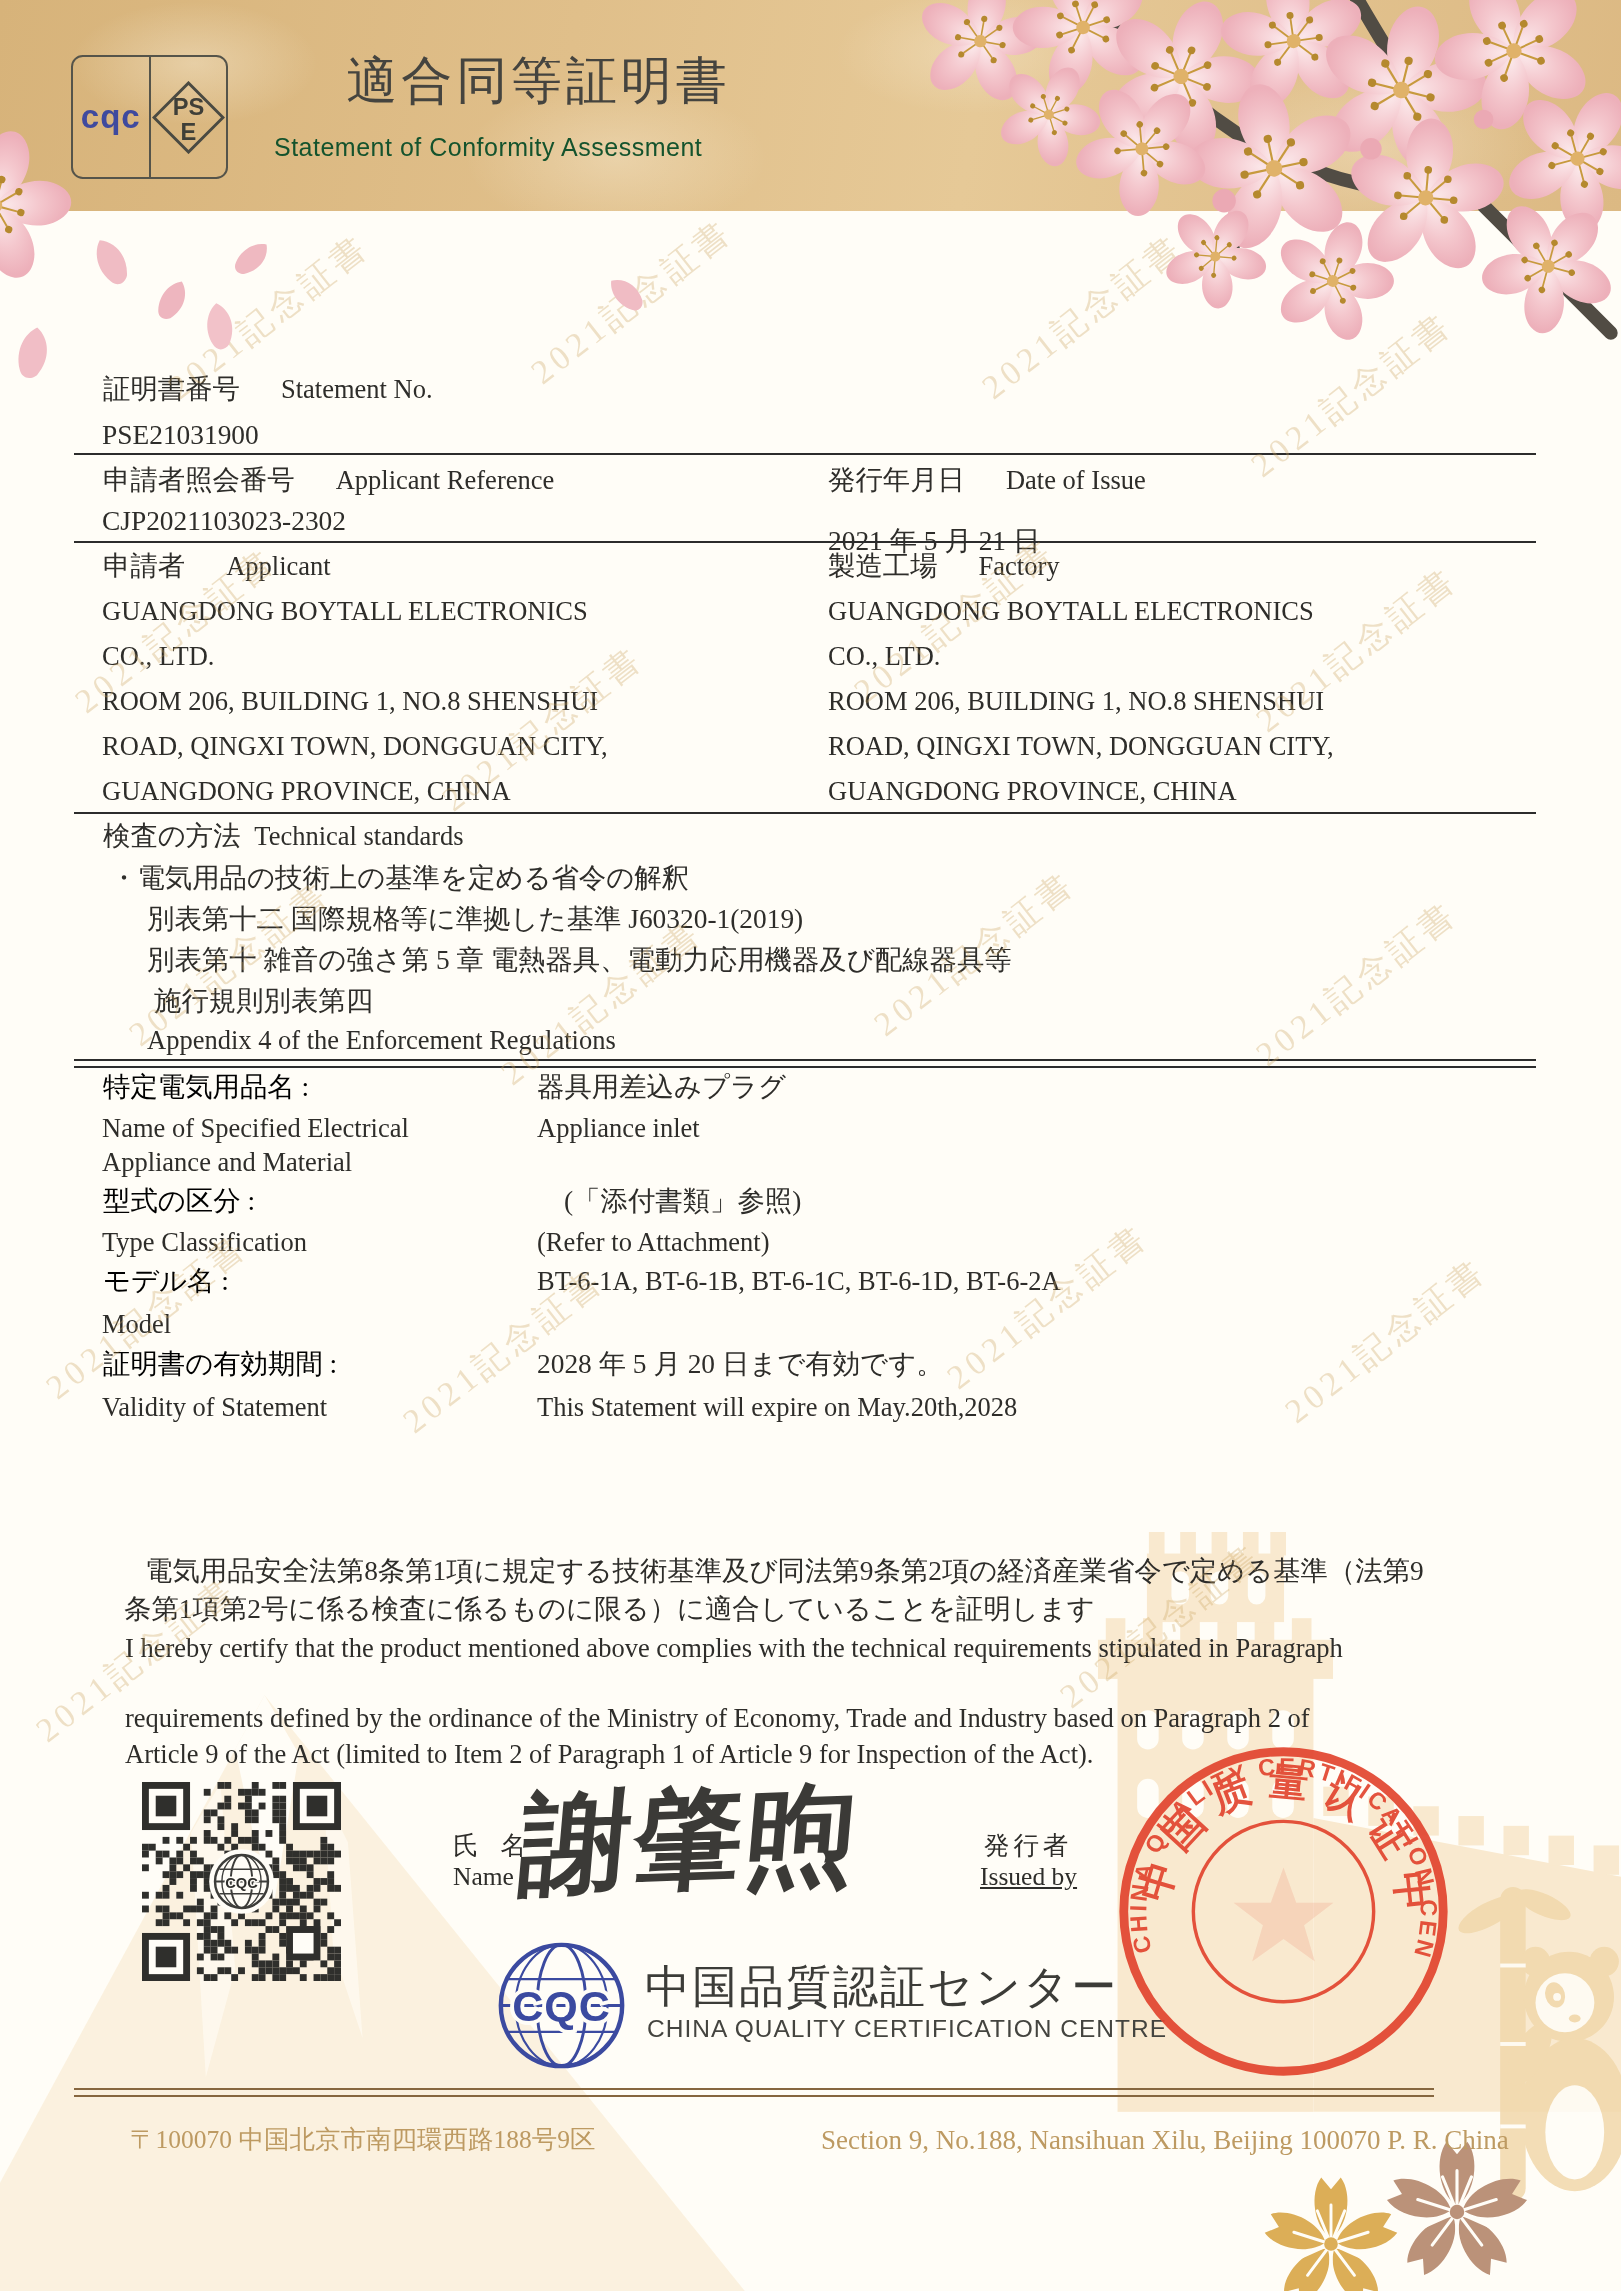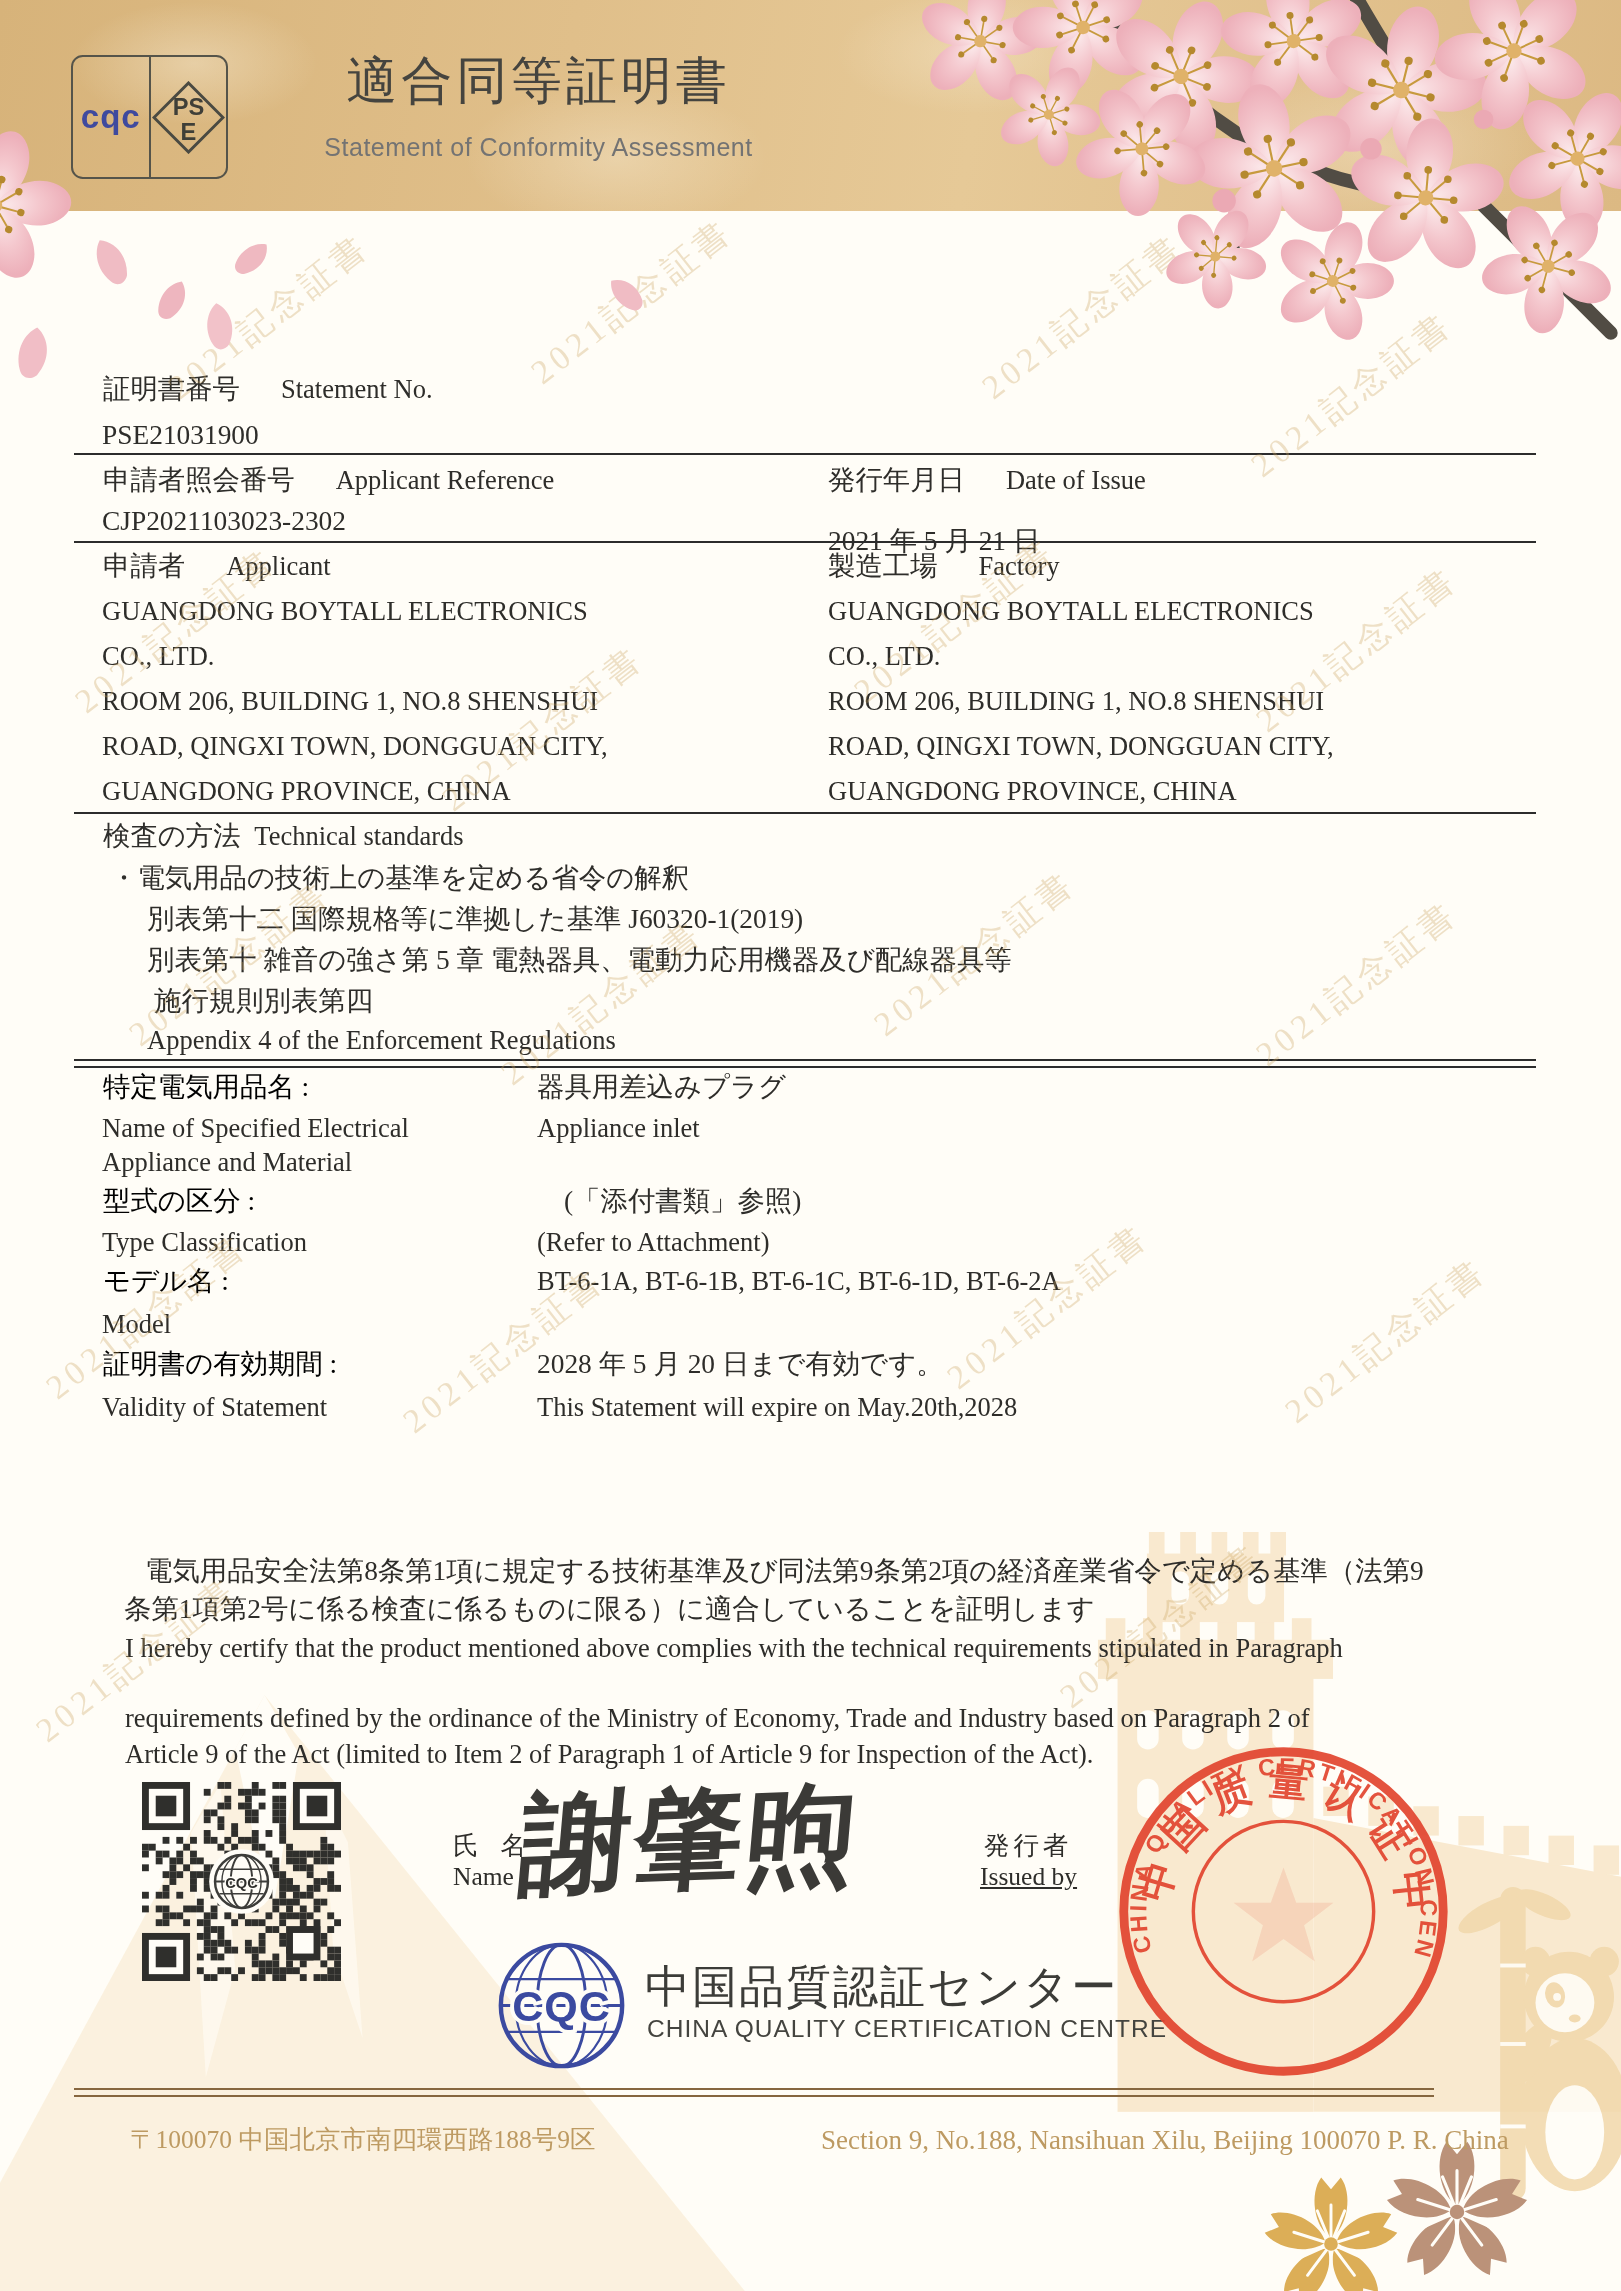--- a/index.html
+++ b/index.html
@@ -19,21 +19,21 @@
   .band::after{content:"";position:absolute;inset:0;
         background:radial-gradient(ellipse 176px 88px at 12% 30%,rgba(255,250,235,.35),transparent 70%),
                    radial-gradient(ellipse 216px 108px at 38% 75%,rgba(255,250,235,.30),transparent 70%),
                    radial-gradient(ellipse 196px 88px at 60% 25%,rgba(255,250,235,.28),transparent 70%),
                    radial-gradient(ellipse 235px 118px at 85% 70%,rgba(255,250,235,.30),transparent 70%);}
   .logo-box{position:absolute;left:71px;top:55px;width:153px;height:120px;border:2.9px solid #55544a;border-radius:11.8px;display:flex;z-index:5;}
   .logo-cell{flex:1;display:flex;align-items:center;justify-content:center;position:relative;}
   .logo-cell.first{border-right:2.5px solid #55544a;}
   .cqc-word{font-family:"Liberation Sans","DejaVu Sans",sans-serif;font-weight:700;font-size:33px;color:#3f4a9e;letter-spacing:1px;}
   .page-title{position:absolute;left:274px;top:47px;width:529px;text-align:center;font-size:51px;letter-spacing:3.9px;color:#45443f;font-weight:500;z-index:5;}
-  .page-subtitle{position:absolute;left:274px;top:133px;width:529px;text-align:center;font-size:25px;color:#737373;letter-spacing:0.5px;z-index:5;}
+  .page-subtitle{position:absolute;left:274px;top:133px;width:529px;font-size:25px;color:#14532d;letter-spacing:0.5px;z-index:5;}
   .wm{position:absolute;font-size:34px;letter-spacing:4.9px;color:rgba(203,166,96,.32);transform:rotate(-38deg);white-space:nowrap;z-index:1;}
   .sig{position:absolute;left:521px;top:1766px;font-size:110px;font-weight:600;color:#3b3a37;transform:rotate(-2deg) skewX(-7deg);letter-spacing:2px;z-index:6;}
   .footer-gold{color:#bd9a62;}
   .decor{position:absolute;z-index:0;}
   .z2{z-index:2;}
   .z6{z-index:6;}
   .lbl-col{color:#000000;}
 </style>
 </head>
 <body>

